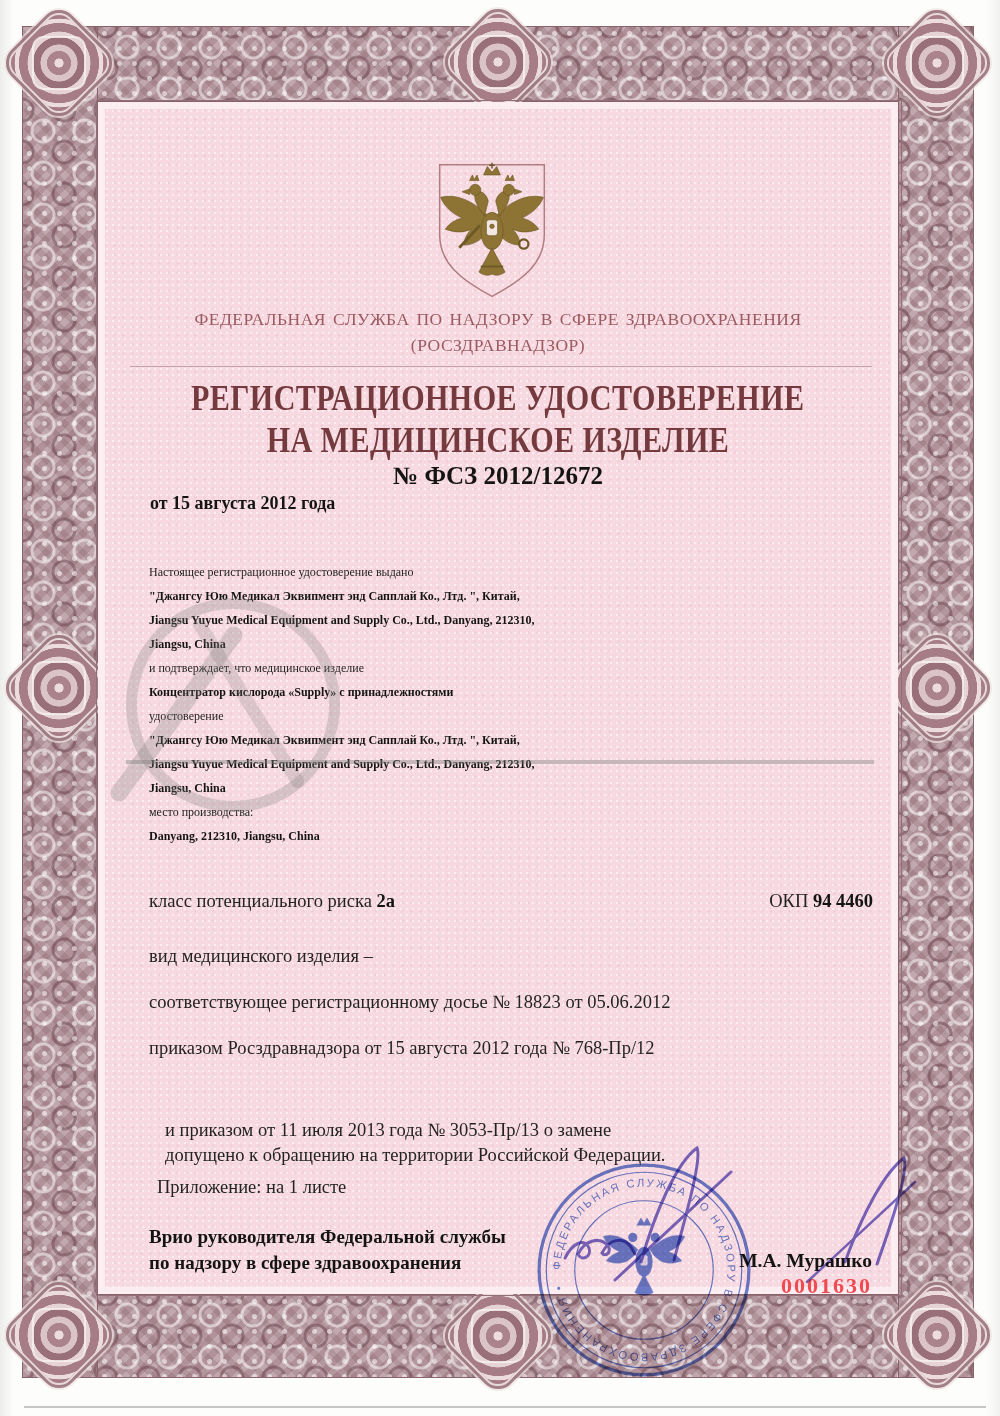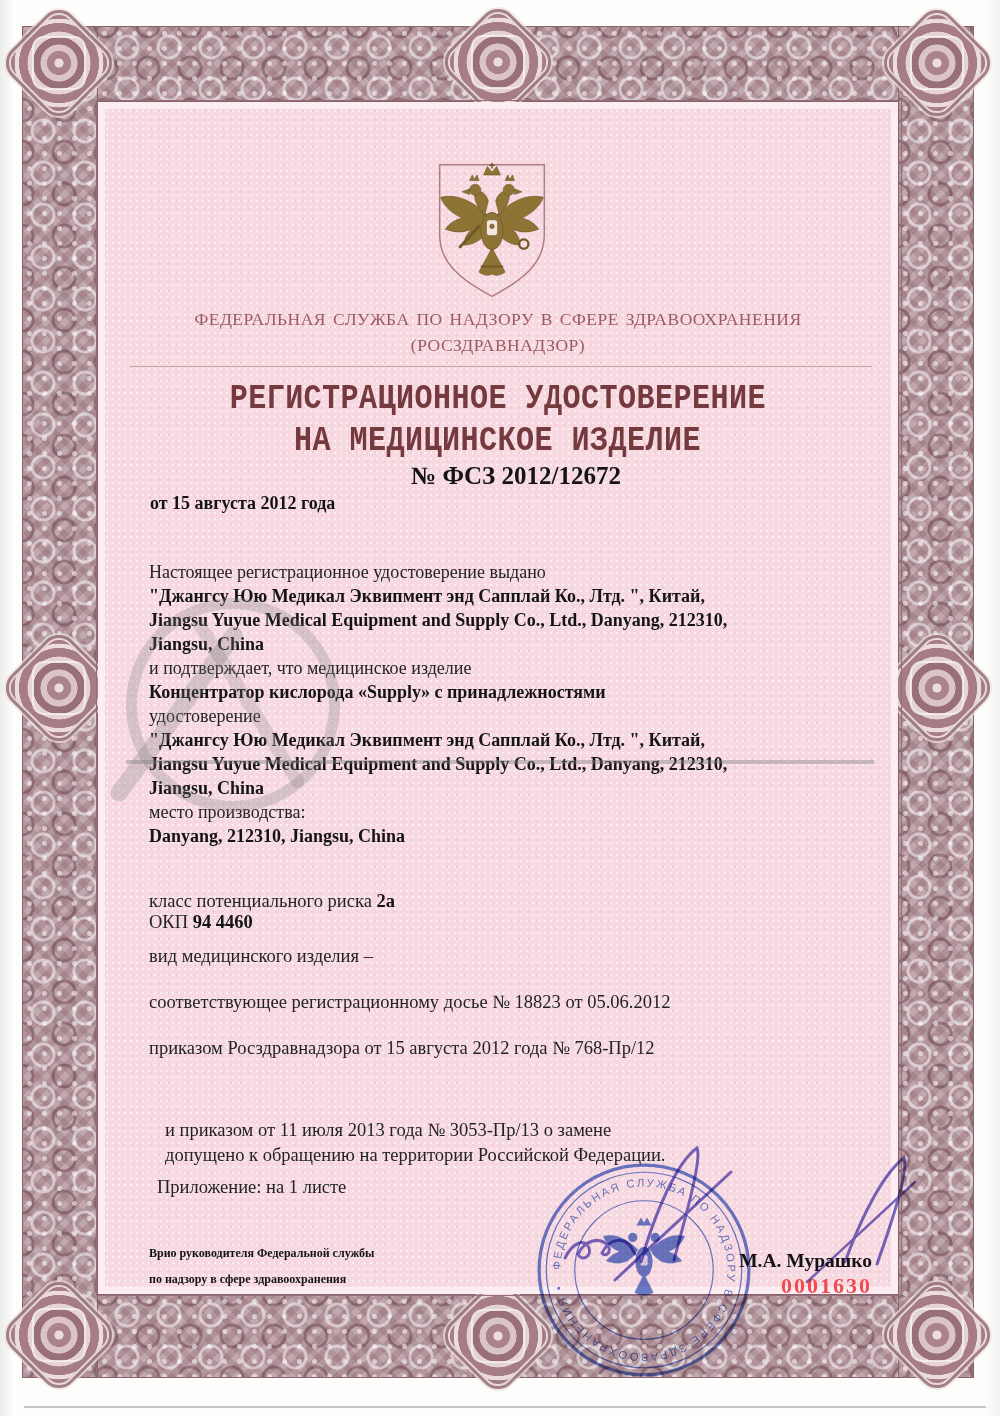--- a/index.html
+++ b/index.html
@@ -40,30 +40,30 @@
     background-image:
       radial-gradient(rgba(255,255,255,.5) 1px, transparent 1.5px),
       radial-gradient(rgba(233,180,192,.33) 1px, transparent 1.5px);
     background-size:6px 6px,9px 9px;background-position:0 0,3px 4px;
     box-shadow:inset 0 0 0 7px rgba(252,240,243,.85);}
 
   
   .center{left:98px;width:800px;text-align:center;}
   .agency{color:#9a5a60;font-size:17.5px;letter-spacing:.5px;word-spacing:2px;}
   .divider{left:130px;top:366px;width:742px;border-top:1px solid #c3a4aa;height:0;}
-  .doc-title{color:#753a3e;font-weight:bold;font-family:Liberation Mono, monospace;font-size:35px;letter-spacing:.5px;}
+  .doc-title{color:#753a3e;font-weight:bold;font-family:Liberation Serif, serif;font-size:35px;letter-spacing:.5px;}
   .doc-title>span{display:inline-block;transform:scaleX(.86);white-space:nowrap;}
-  .doc-number{font-weight:bold;font-size:25px;color:#141414;padding-left:18px;}
+  .doc-number{font-weight:bold;font-size:25px;color:#141414;}
   .doc-date{left:150px;font-weight:bold;font-size:18px;color:#141414;}
-  .bodyblock{left:149px;top:560px;width:734px;font-size:18px;line-height:24px;color:#232323;}
+  .bodyblock{left:149px;top:560px;width:734px;font-size:12px;line-height:24px;color:#232323;}
   .b{font-weight:bold;color:#141414;}
-  .line18{font-size:18.5px;color:#232323;flex-direction:column;}
+  .line18{font-size:18.5px;color:#232323;}
   .riskrow{left:149px;top:891px;width:724px;display:flex;justify-content:space-between;}
   .amend{left:149px;top:1118px;width:734px;line-height:25px;margin-left:16px;}
-  .post{left:149px;top:1224px;width:500px;line-height:26px;font-weight:bold;font-size:12px;color:#141414;margin-top:16px;}
+  .post{left:149px;top:1224px;width:500px;line-height:26px;font-weight:bold;font-size:19px;color:#141414;}
   .signer{right:128px;top:1250px;font-weight:bold;font-size:19.5px;color:#141414;text-align:right;}
   .serial{right:128px;top:1273px;font-weight:bold;font-size:22px;letter-spacing:2px;color:#ef4b50;text-align:right;}
 
   
   .wm-text{left:255px;top:612px;font-family:"Liberation Sans",sans-serif;font-weight:bold;font-size:150px;
     letter-spacing:14px;color:transparent;-webkit-text-stroke:4px rgba(126,126,126,.40);z-index:4;pointer-events:none;}
   .wm-roundel{left:126px;top:598px;width:192px;height:192px;border:11px solid rgba(126,126,126,.28);border-radius:50%;z-index:4;pointer-events:none;}
   .wm-slash1{left:168px;top:608px;width:17px;height:212px;background:rgba(126,126,126,.28);transform:rotate(36deg);border-radius:8px;z-index:4;pointer-events:none;}
   .wm-slash2{left:242px;top:604px;width:13px;height:198px;background:rgba(126,126,126,.24);transform:rotate(-32deg);border-radius:8px;z-index:4;pointer-events:none;}
   .wm-underline{left:126px;top:760px;width:748px;height:4px;background:rgba(126,126,126,.40);z-index:4;pointer-events:none;}

